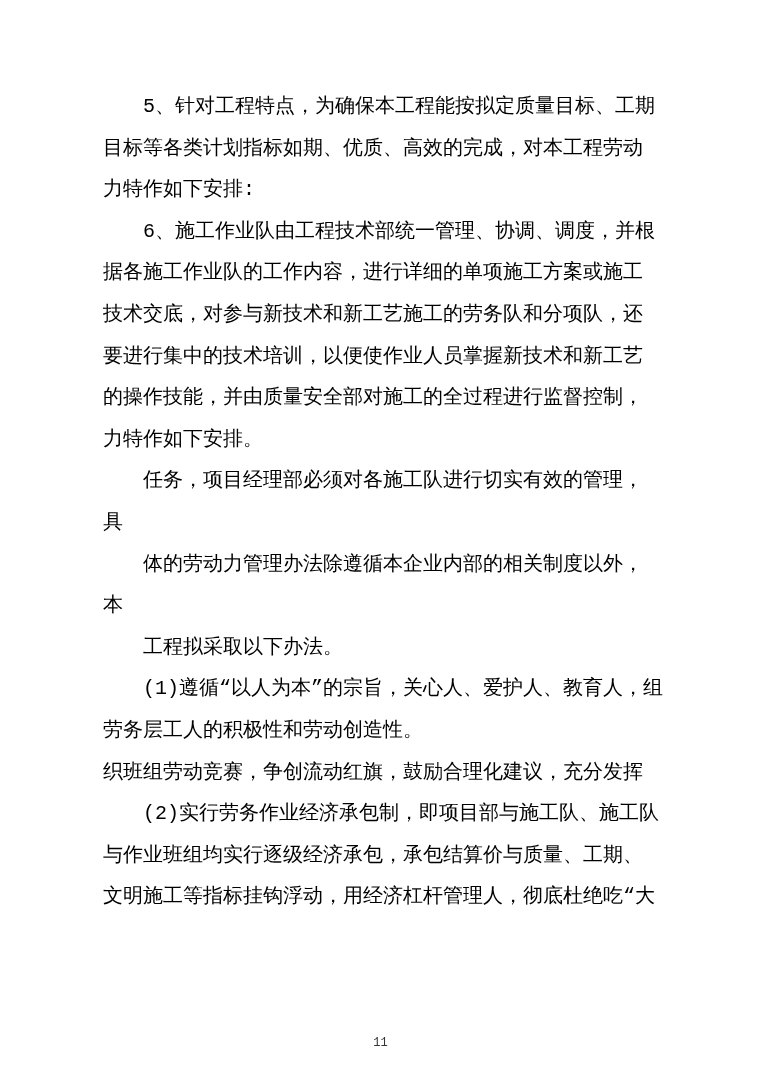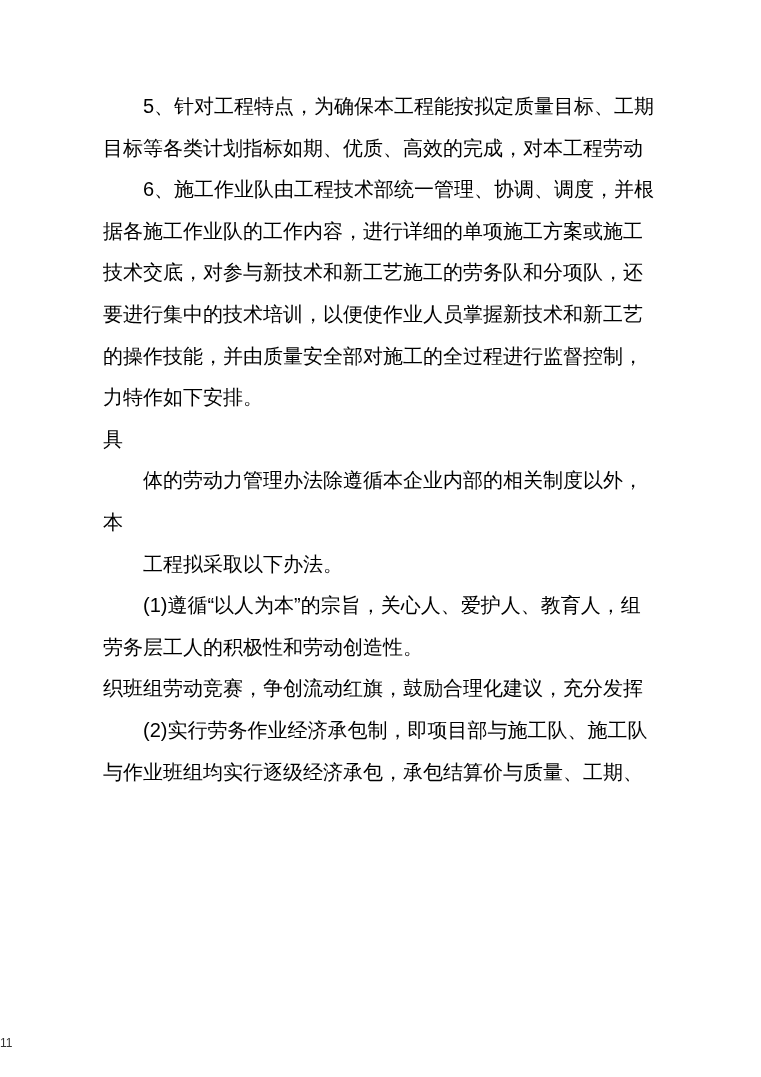--- a/index.html
+++ b/index.html
@@ -6,21 +6,21 @@
       margin: 0;
       padding: 0;
       background: #ffffff;
     }
     .page {
       position: relative;
       width: 761px;
       height: 1077px;
       background: #ffffff;
       overflow: hidden;
-      font-family: Liberation Sans, sans-serif;
+      font-family: Liberation Mono, monospace;
       color: #000000;
     }
     .text-block {
       position: absolute;
       left: 103px;
       top: 86px;
       width: 540px;
     }
     .line {
       font-size: 20px;
@@ -30,42 +30,46 @@
       letter-spacing: 0;
     }
     .line.indent {
       padding-left: 40px;
     }
     .page-number {
       position: absolute;
       left: 0;
       right: 0;
       top: 1036px;
+      text-align: center;
       font-size: 12px;
       line-height: 14px;
       color: #333333;
     }
   </style>
 </head>
 <body>
 
 <div class="page">
   <div class="text-block">
     <div class="line indent">5、针对工程特点，为确保本工程能按拟定质量目标、工期</div>
     <div class="line">目标等各类计划指标如期、优质、高效的完成，对本工程劳动</div>
+    <div class="line">力特作如下安排:</div>
     <div class="line indent">6、施工作业队由工程技术部统一管理、协调、调度，并根</div>
     <div class="line">据各施工作业队的工作内容，进行详细的单项施工方案或施工</div>
     <div class="line">技术交底，对参与新技术和新工艺施工的劳务队和分项队，还</div>
     <div class="line">要进行集中的技术培训，以便使作业人员掌握新技术和新工艺</div>
     <div class="line">的操作技能，并由质量安全部对施工的全过程进行监督控制，</div>
     <div class="line">力特作如下安排。</div>
+    <div class="line indent">任务，项目经理部必须对各施工队进行切实有效的管理，</div>
     <div class="line">具</div>
     <div class="line indent">体的劳动力管理办法除遵循本企业内部的相关制度以外，</div>
     <div class="line">本</div>
     <div class="line indent">工程拟采取以下办法。</div>
     <div class="line indent">(1)遵循“以人为本”的宗旨，关心人、爱护人、教育人，组</div>
     <div class="line">劳务层工人的积极性和劳动创造性。</div>
     <div class="line">织班组劳动竞赛，争创流动红旗，鼓励合理化建议，充分发挥</div>
     <div class="line indent">(2)实行劳务作业经济承包制，即项目部与施工队、施工队</div>
     <div class="line">与作业班组均实行逐级经济承包，承包结算价与质量、工期、</div>
+    <div class="line">文明施工等指标挂钩浮动，用经济杠杆管理人，彻底杜绝吃“大</div>
   </div>
   <div class="page-number">11</div>
 </div>
 
 </body></html>

